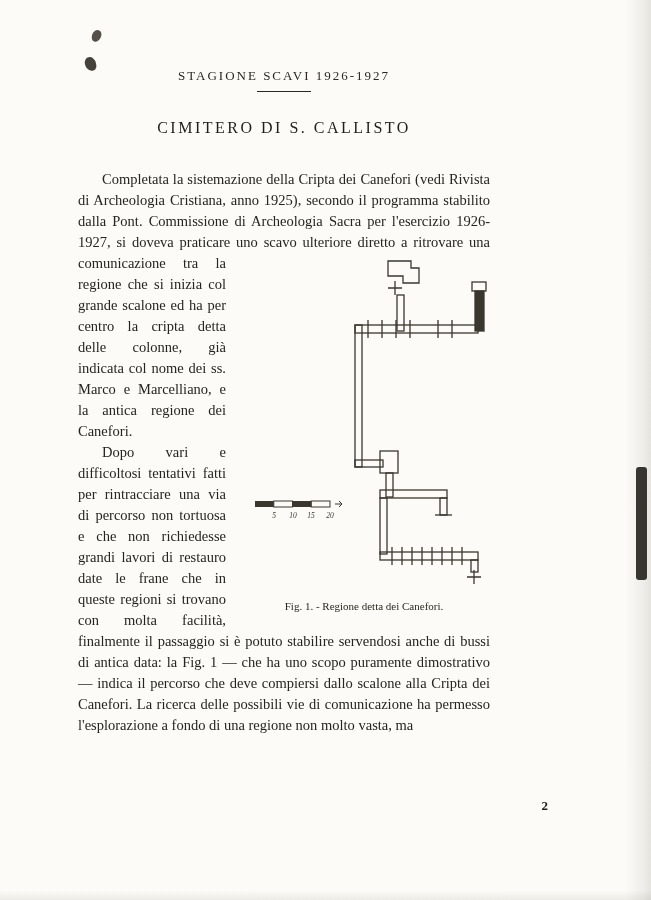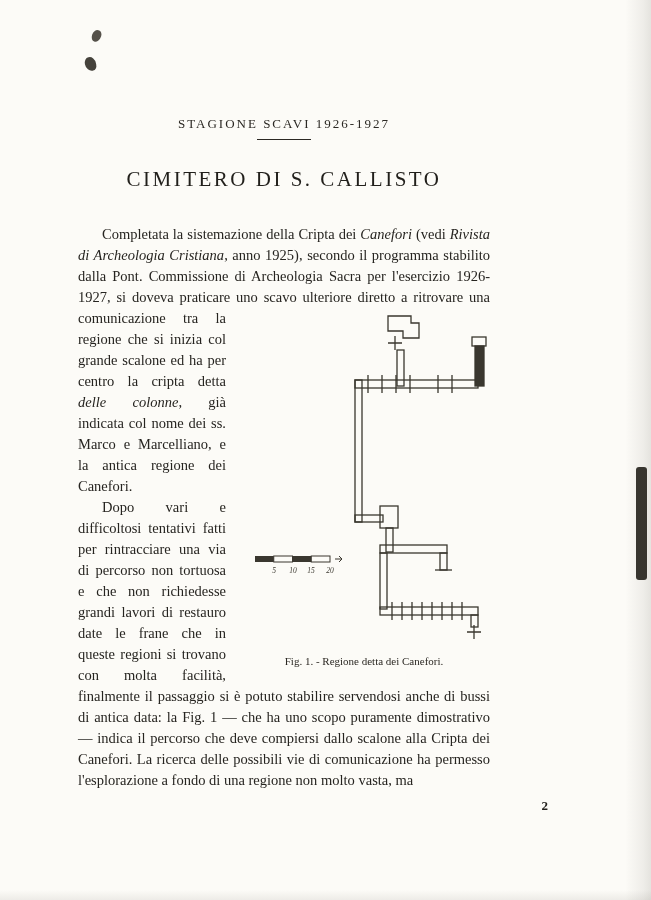--- a/index.html
+++ b/index.html
@@ -12,36 +12,36 @@
     font-family: "Liberation Serif", "DejaVu Serif", serif;
     color: #2b2823;
   }
   .content {
     position: absolute;
     left: 78px;
     top: 0;
     width: 412px;
   }
   .running-head {
-    margin-top: 116px;
+    margin-top: 68px;
     text-align: center;
     font-size: 13px;
     letter-spacing: 2px;
     color: #2b2823;
   }
   .head-rule {
     width: 54px;
     height: 0;
     border-top: 1.6px solid #2b2823;
     margin: 7px auto 0 auto;
   }
   .title {
     margin: 27px 0 0 0;
     text-align: center;
-    font-size: 21px;
+    font-size: 16px;
     font-weight: 400;
     letter-spacing: 2.5px;
     color: #211f1b;
   }
   .subtitle {
     margin: 6px 0 0 0;
     text-align: center;
     font-size: 15.5px;
     font-weight: 400;
     letter-spacing: 1.5px;
@@ -49,21 +49,21 @@
   }
   .body-block { margin-top: 32px; }
   .body-par {
     margin: 0;
     font-size: 14.5px;
     line-height: 21px;
     text-align: justify;
     text-indent: 24px;
     color: #262420;
   }
-  .ital { font-style: italic; }
+  .ital { }
   .figure-float {
     float: right;
     width: 252px;
     margin: 2px 0 4px 12px;
   }
   .figure-float svg { display: block; }
   .caption {
     display: block;
     text-align: center;
     font-size: 11px;

